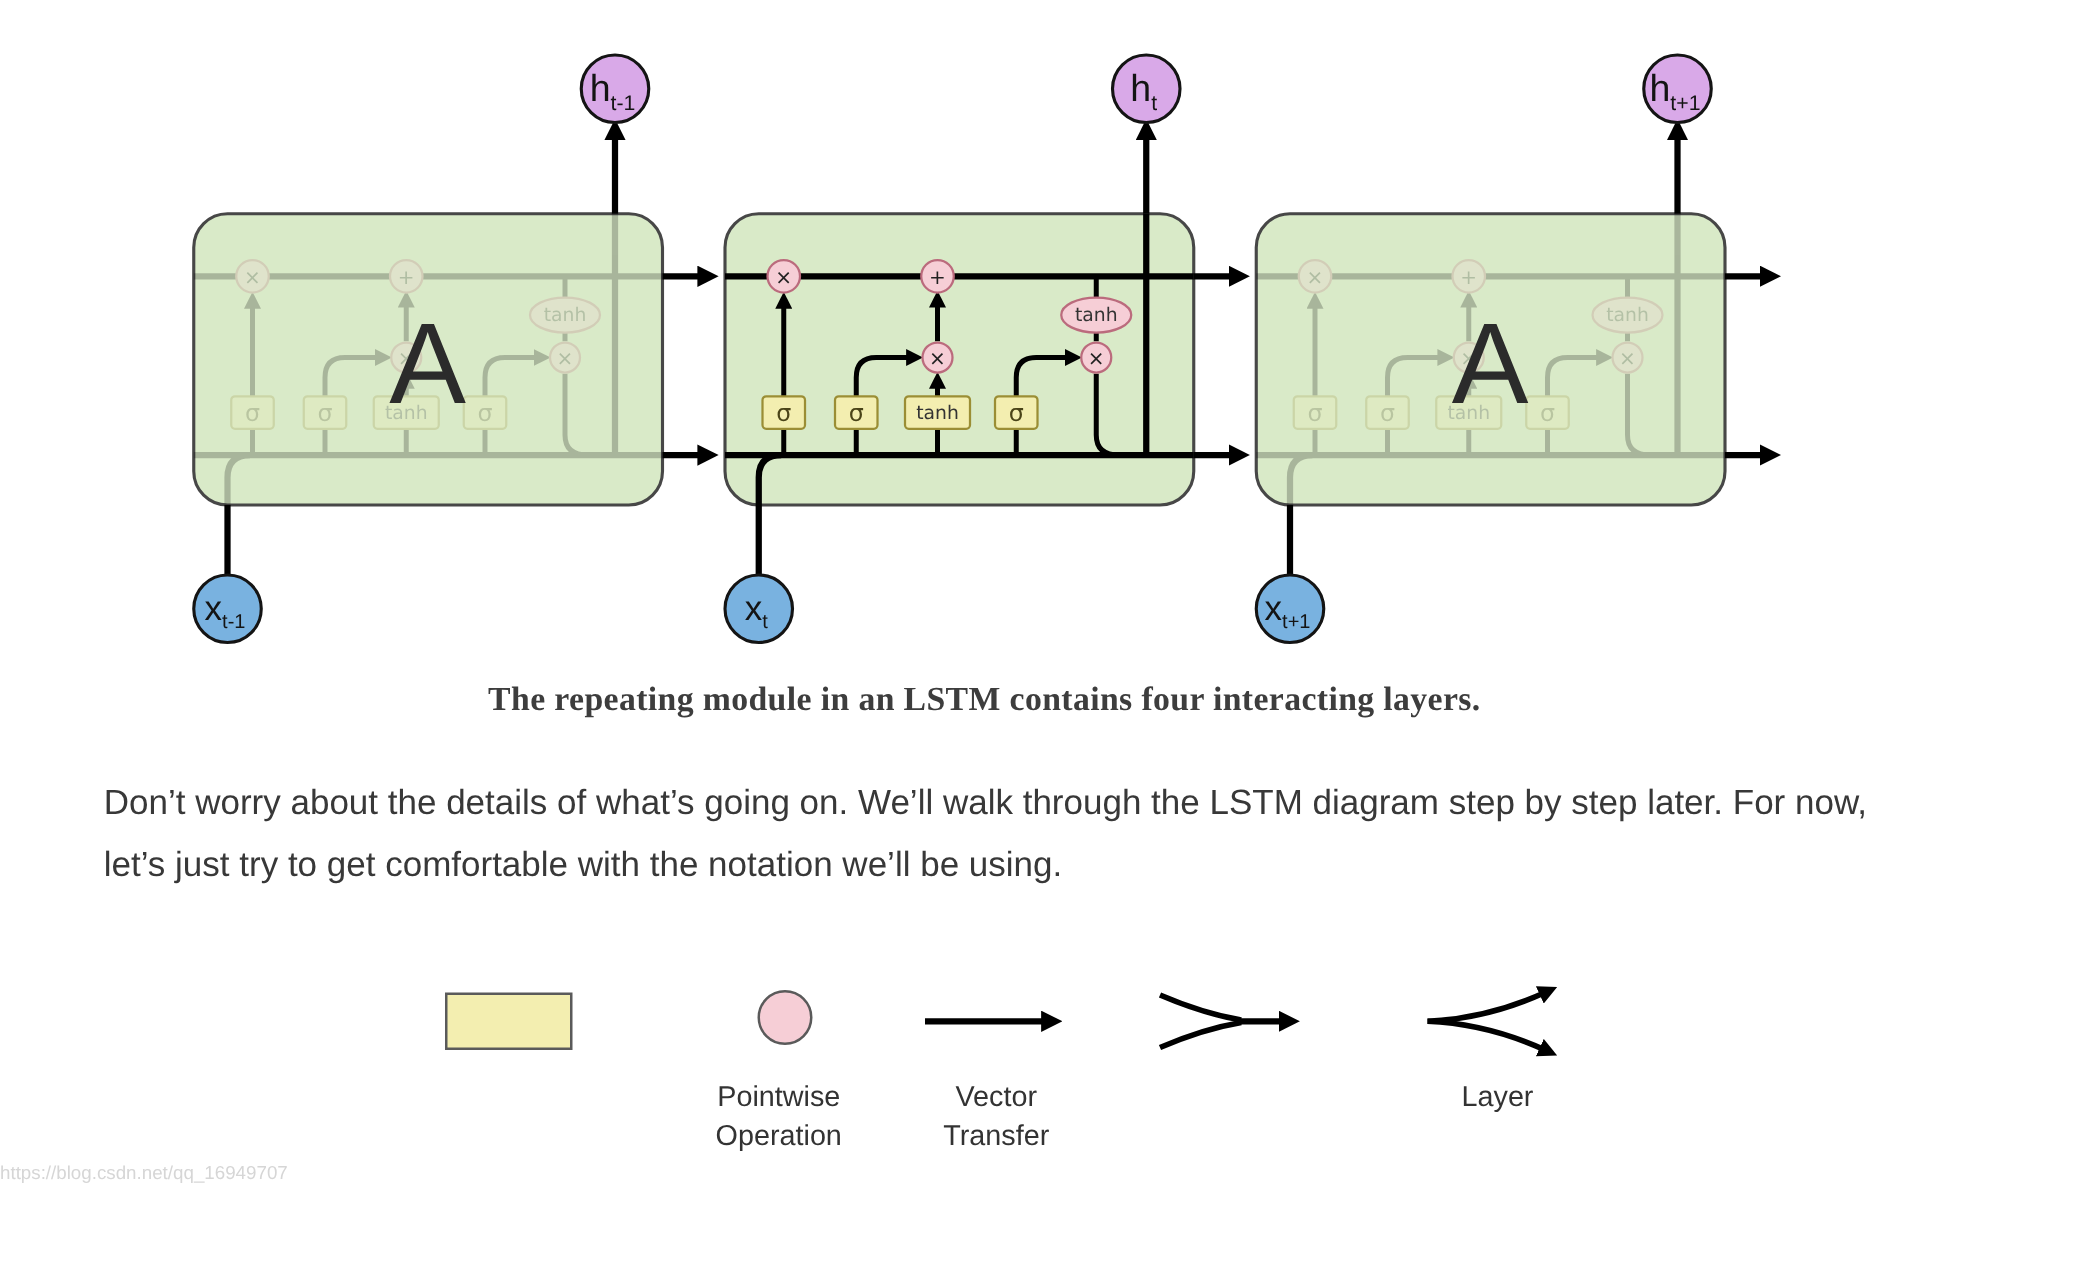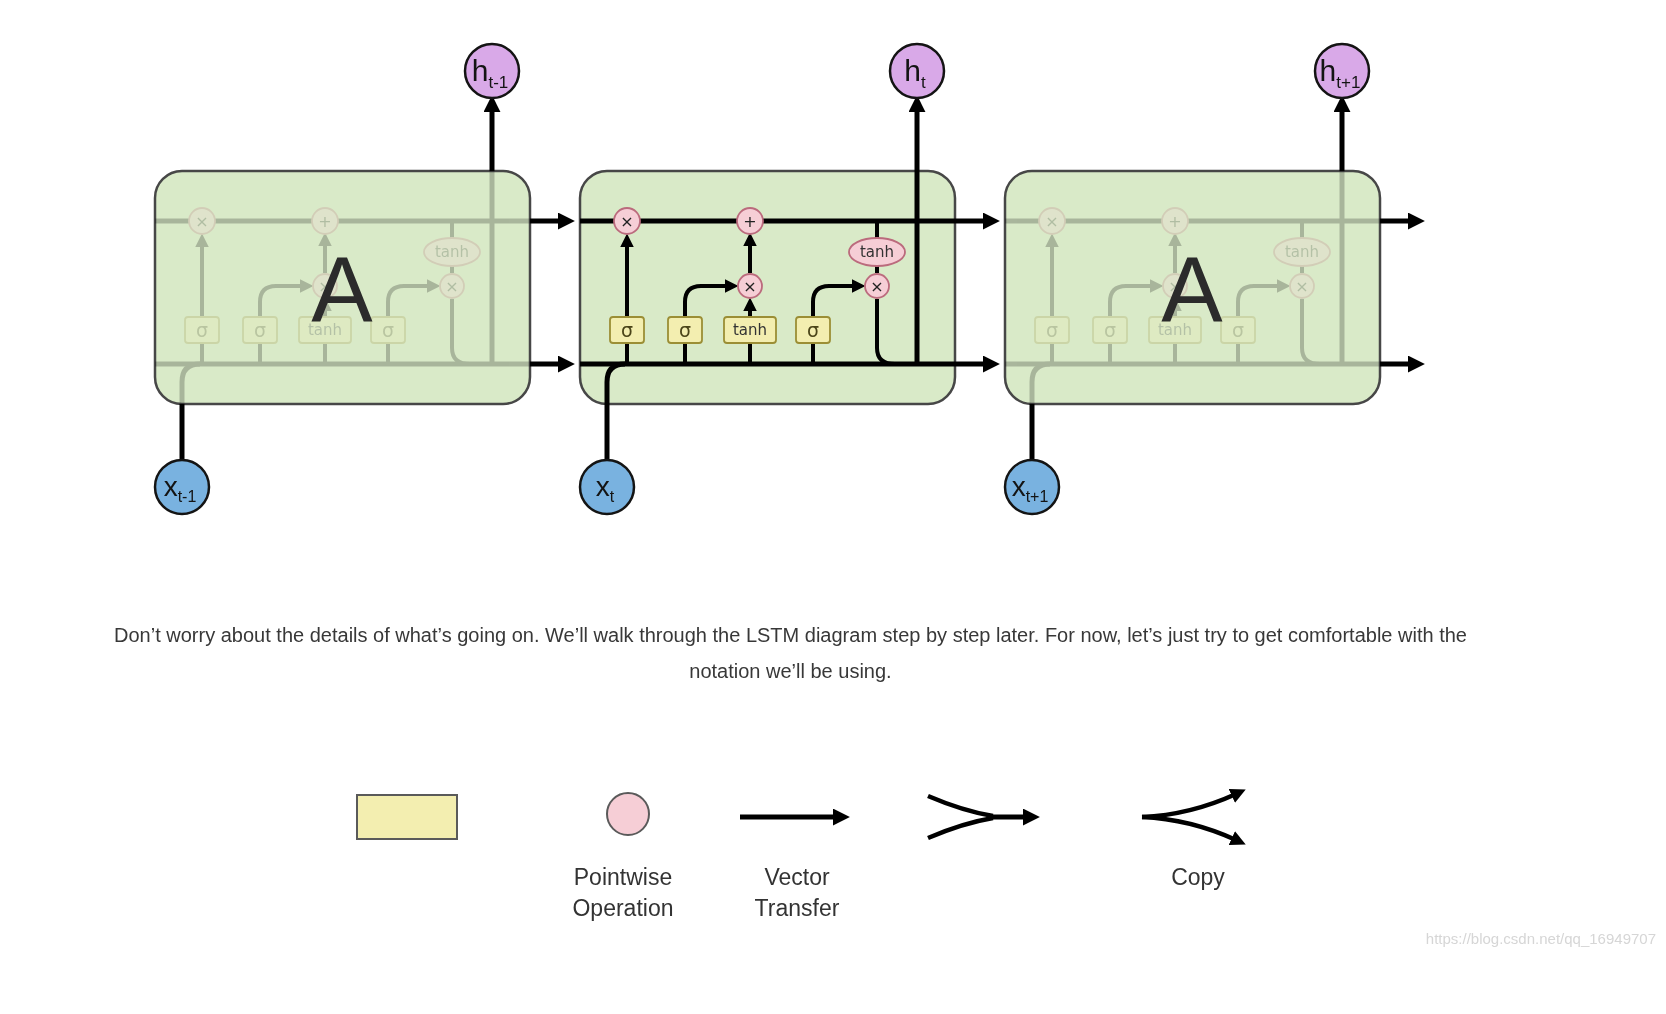--- a/index.html
+++ b/index.html
@@ -29,28 +29,28 @@
   .cell-a   { font-size:92px; fill:#2b2b2b; text-anchor:middle; font-family:"Liberation Sans", sans-serif; }
   .node-txt { text-anchor:middle; fill:#141414; font-family:"Liberation Sans", sans-serif; }
 
   .caption {
     position:absolute; top:544px; left:0; width:1575px; text-align:center;
     font-family:"Liberation Serif", serif; font-weight:700; font-size:27px;
     color:#3d3d3d; letter-spacing:0.3px;
   }
   .paragraph {
     position:absolute; top:617px; left:83px; width:1415px;
-    font-size:20px; line-height:1.8; color:#383838;text-align:center;
+    font-size:28px; line-height:1.8; color:#383838;
   }
   .legend-label {
     position:absolute; top:862px; text-align:center;
     font-size:23px; line-height:1.35; color:#333;
   }
   .watermark {
-    position:absolute; top:930px; left:0; width:1656px; text-align:right;
+    position:absolute; top:930px; left:0; width:1656px; 
     font-size:15px; color:#d6d6d6;
   }
 </style>
 </head>
 <body>
 
 <div class="canvas">
 
   <svg class="diagram-svg" width="1666" height="535" viewBox="0 0 1666 535" xmlns="http://www.w3.org/2000/svg" xmlns:xlink="http://www.w3.org/1999/xlink">
 
@@ -154,37 +154,38 @@
     <g>
       <circle class="node" cx="607" cy="487" r="27" fill="#79b2e0"></circle>
       <text class="node-txt" x="605" y="496" font-size="28"><tspan>x</tspan><tspan font-size="16" dy="6">t</tspan></text>
     </g>
     <g>
       <circle class="node" cx="1032" cy="487" r="27" fill="#79b2e0"></circle>
       <text class="node-txt" x="1030" y="496" font-size="28"><tspan>x</tspan><tspan font-size="16" dy="6">t+1</tspan></text>
     </g>
   </svg>
 
+  <div class="caption">The repeating module in an LSTM contains four interacting layers.</div>
 
   <div class="paragraph">Don’t worry about the details of what’s going on. We’ll walk through the LSTM diagram step by step later. For now, let’s just try to get comfortable with the notation we’ll be using.</div>
 
   <svg class="legend-svg" width="1666" height="110" viewBox="0 0 1666 110" xmlns="http://www.w3.org/2000/svg">
     <rect class="legend-rect" x="357" y="25" width="100" height="44" fill="#f3eeb0"></rect>
     <circle class="legend-circle" cx="628" cy="44" r="21" fill="#f6ced6"></circle>
     <path class="flow" d="M740 47 H838" marker-end="url(#arr)"></path>
     <g>
       <path class="flowthin" d="M928 26 Q963 41 993 46"></path>
       <path class="flowthin" d="M928 68 Q963 53 993 48"></path>
       <path class="flow" d="M988 47 H1028" marker-end="url(#arr)"></path>
     </g>
     <g>
       <path class="flowthin" d="M1142 47 Q1190 45 1236 24" marker-end="url(#arr)"></path>
       <path class="flowthin" d="M1142 47 Q1190 49 1236 70" marker-end="url(#arr)"></path>
     </g>
   </svg>
 
   <div class="legend-label" style="left:563px;width:120px">Pointwise Operation</div>
   <div class="legend-label" style="left:742px;width:110px">Vector Transfer</div>
-  <div class="legend-label" style="left:1138px;width:120px">Copy</div>
+  <div class="legend-label" style="left:1138px;width:120px">Layer</div>
 
   <div class="watermark">https://blog.csdn.net/qq_16949707</div>
 
 </div>
 
 </body></html>

